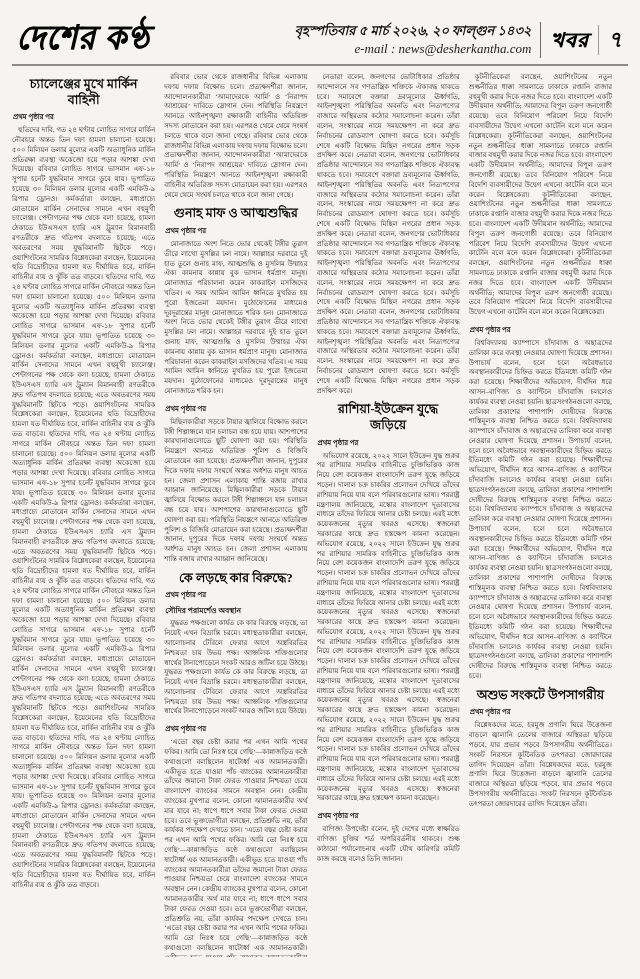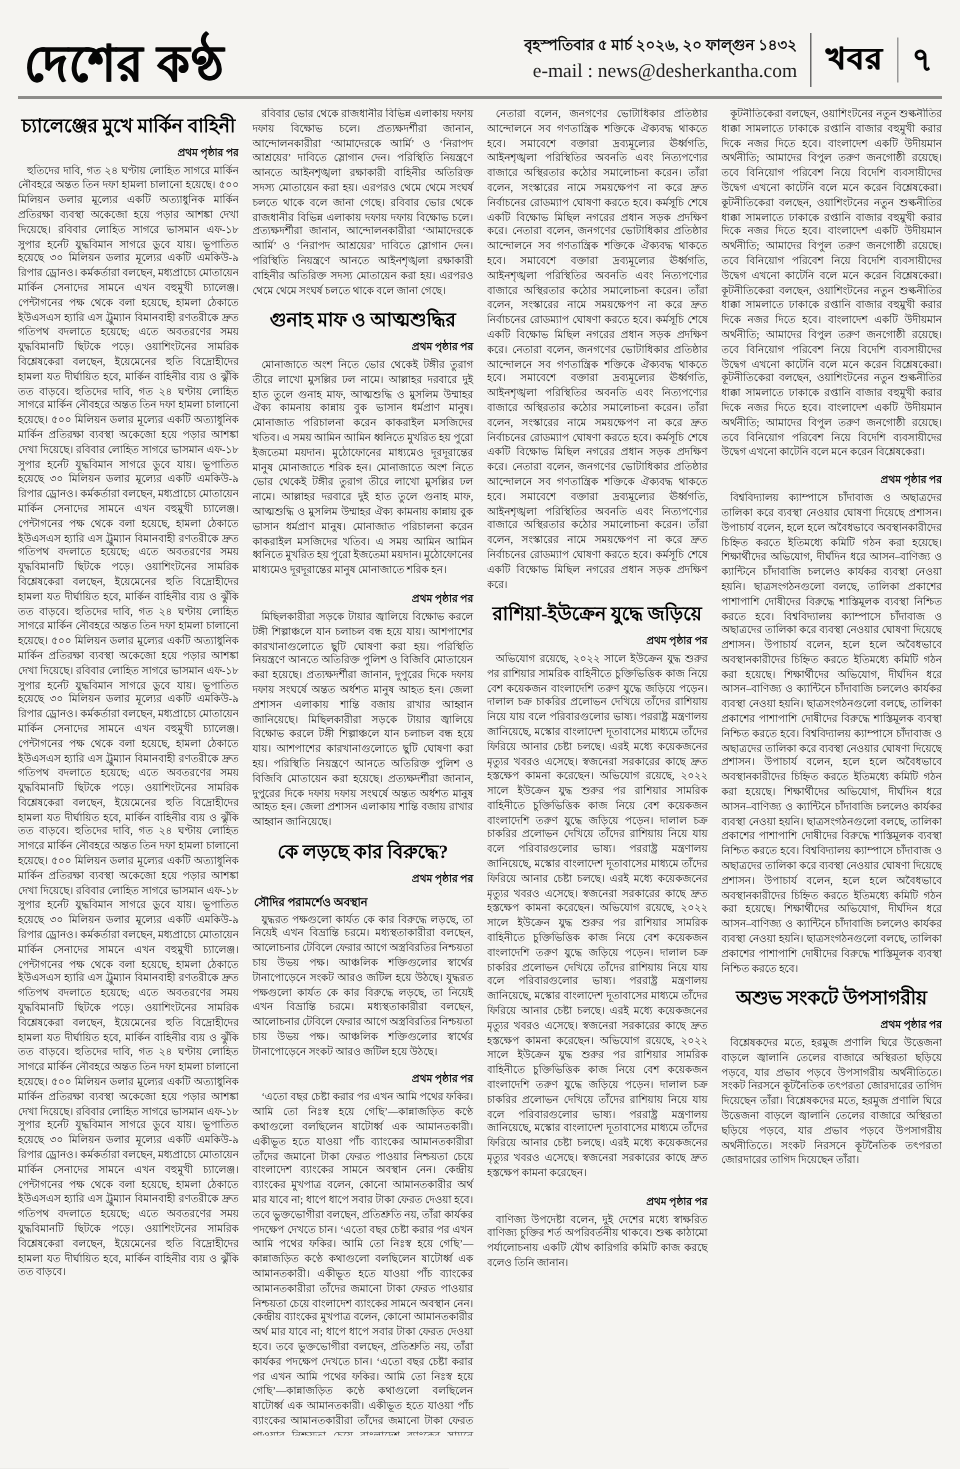--- a/index.html
+++ b/index.html
@@ -8,54 +8,54 @@
     width:640px;height:979px;
     margin:0 auto;
     background:#f5f4f1;
     overflow:hidden;
     font-family:"Liberation Serif","DejaVu Serif",serif;
     color:#1b1b1b;
     box-sizing:border-box;
   }
   
   .masthead{
-    display:flex;align-items:flex-end;justify-content:space-between;
-    padding:22px 16px 4px 16px;box-sizing:border-box;
+    display:flex;align-items:flex-start;justify-content:space-between;
+    padding:22px 16px 4px 16px;box-sizing:border-box;font-style:italic;
   }
   .logo{
     font-size:31px;font-weight:900;letter-spacing:1px;
     color:#060606;line-height:1;
     transform:scaleY(1.08);
     text-shadow:0.6px 0 #060606;
   }
   .head-right{display:flex;align-items:center;gap:9px;}
   .date-block{text-align:right;line-height:1.35;}
-  .dateline{font-size:10px;font-weight:700;color:#111;}
+  .dateline{font-size:13px;font-weight:700;color:#111;}
   .email{font-size:13px;color:#222;}
   .vrule{width:1px;height:36px;background:#6b6b6b;}
   .vrule.thin{height:30px;background:#9a9a9a;}
   .section-title{
     font-size:20px;font-weight:900;color:#050505;line-height:1;
     letter-spacing:1px;text-shadow:0.6px 0 #050505;
   }
   .page-number{font-size:22px;font-weight:700;color:#050505;line-height:1;padding-right:2px;}
   .head-rule{height:2px;background:#8d8c89;margin:2px 12px 0 12px;}
   
   .columns{
     display:flex;gap:9px;
-    padding:6px 12px 6px 12px;box-sizing:border-box;
+    padding:6px 28px 6px 12px;box-sizing:border-box;
     height:897px;overflow:hidden;
   }
   .col{flex:1 1 0;min-width:0;overflow:hidden;}
   .block{margin:0 0 7px 0;}
   h2.headline{
     font-size:12.5px;font-weight:700;text-align:center;
     margin:5px 2px 3px 2px;line-height:1.25;color:#050505;
   }
-  .cont{font-size:7px;font-weight:700;margin:0 0 2px 1px;color:#111;text-align:right;}
+  .cont{font-size:7px;font-weight:700;margin:0 0 2px 1px;color:#111;}
   .subhead{font-size:7.6px;font-weight:700;margin:3px 0 1px 1px;color:#0a0a0a;}
   p.body{
     font-size:6.9px;line-height:1.42;text-align:justify;
     margin:0;color:#222;word-break:break-word;
     text-justify:inter-word;
   }
   p.body::first-letter{padding-left:6px;}
 </style>
 </head>
 <body>

